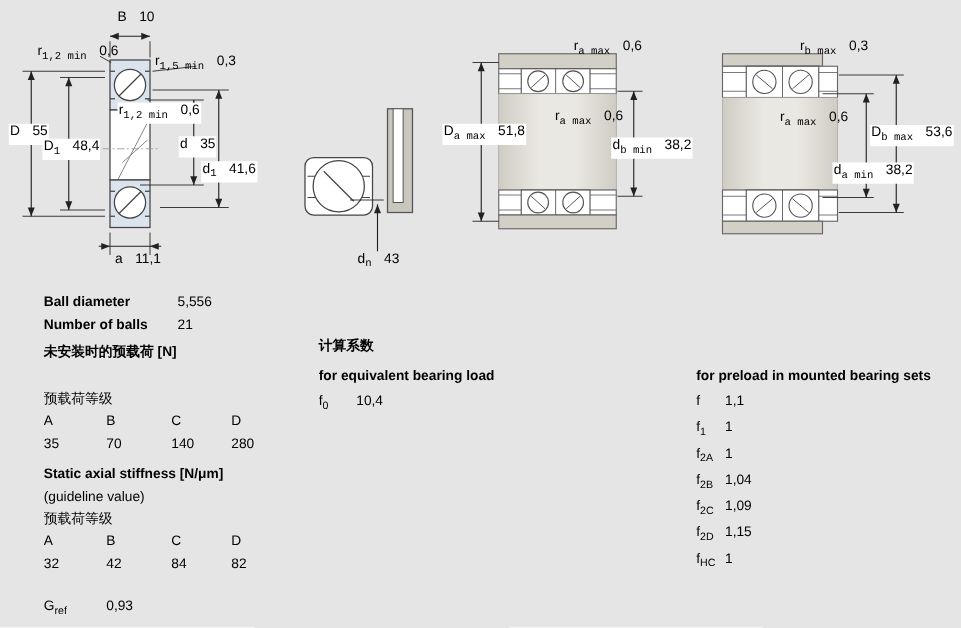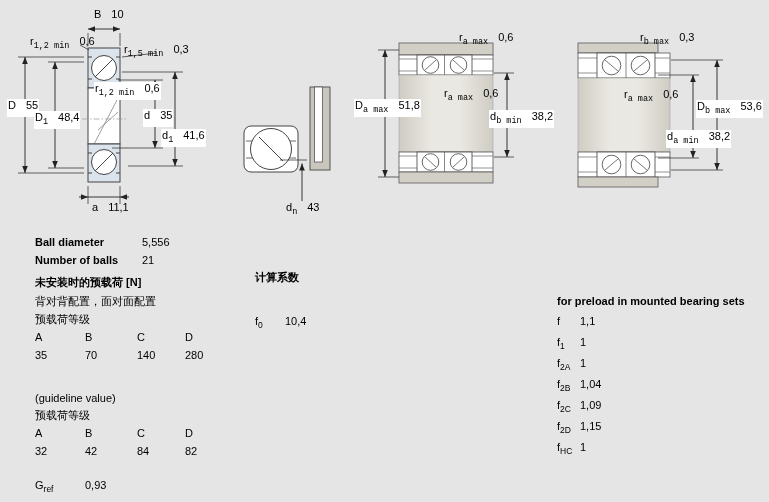--- a/index.html
+++ b/index.html
@@ -197,48 +197,49 @@
   <div class="dim" style="left:624px;top:88px"><span>r</span><sub>a max</sub><span class="val">0,6</span></div>
   <div class="dim bg" style="left:696px;top:100px"><span>D</span><sub>b max</sub><span class="val">53,6</span></div>
   <div class="dim bg" style="left:666px;top:130px"><span>d</span><sub>a min</sub><span class="val">38,2</span></div>
 
   <div class="t bold" style="left:8px;top:236px">Ball diameter</div>
   <div class="t" style="left:115px;top:236px">5,556</div>
   <div class="t bold" style="left:8px;top:254px">Number of balls</div>
   <div class="t" style="left:115px;top:254px">21</div>
 
   <div class="t bold" style="left:8px;top:276px">未安装时的预载荷 [N]</div>
-  <div class="t" style="left:8px;top:295px">背对背配置，面对面配置</div>
   <div class="t" style="left:8px;top:313px">预载荷等级</div>
   <div class="t" style="left:8px;top:331px">A</div>
   <div class="t" style="left:58px;top:331px">B</div>
   <div class="t" style="left:110px;top:331px">C</div>
   <div class="t" style="left:158px;top:331px">D</div>
   <div class="t" style="left:8px;top:349px">35</div>
   <div class="t" style="left:58px;top:349px">70</div>
   <div class="t" style="left:110px;top:349px">140</div>
   <div class="t" style="left:158px;top:349px">280</div>
 
+  <div class="t bold" style="left:8px;top:373px">Static axial stiffness [N/μm]</div>
   <div class="t" style="left:8px;top:392px">(guideline value)</div>
   <div class="t" style="left:8px;top:409px">预载荷等级</div>
   <div class="t" style="left:8px;top:427px">A</div>
   <div class="t" style="left:58px;top:427px">B</div>
   <div class="t" style="left:110px;top:427px">C</div>
   <div class="t" style="left:158px;top:427px">D</div>
   <div class="t" style="left:8px;top:445px">32</div>
   <div class="t" style="left:58px;top:445px">42</div>
   <div class="t" style="left:110px;top:445px">84</div>
   <div class="t" style="left:158px;top:445px">82</div>
 
   <div class="t" style="left:8px;top:479px">
     <span>G</span><sub>ref</sub>
     <span class="vx" style="left:50px">0,93</span>
   </div>
 
   <div class="t bold" style="left:228px;top:271px">计算系数</div>
+  <div class="t bold" style="left:228px;top:295px">for equivalent bearing load</div>
   <div class="t" style="left:228px;top:315px">
     <span>f</span><sub>0</sub>
     <span class="vx" style="left:30px">10,4</span>
   </div>
 
   <div class="t bold" style="left:530px;top:295px">for preload in mounted bearing sets</div>
   <div class="t" style="left:530px;top:315px">
     <span>f</span><sub></sub>
     <span class="vx" style="left:23px">1,1</span>
   </div>

